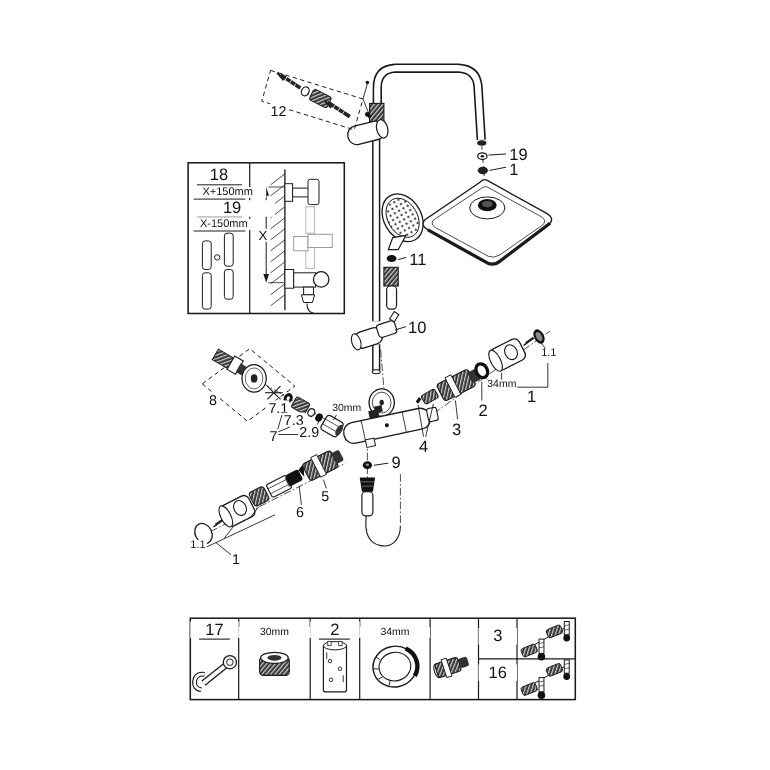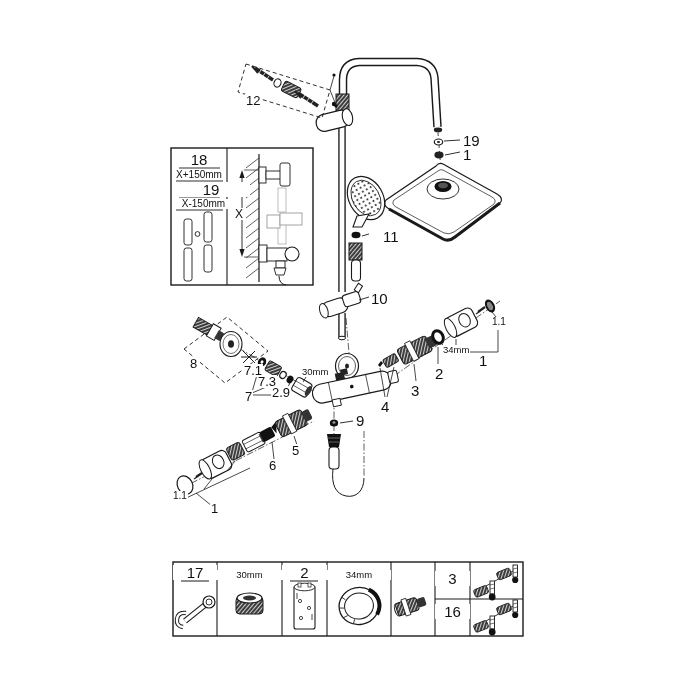--- a/index.html
+++ b/index.html
@@ -400,42 +400,42 @@
       <rect x="418" y="601" width="8" height="9" rx="2" fill="#333"></rect>
     </g>
     <use href="#screwset" x="473" y="566"></use>
     <use href="#screwset" x="473" y="601"></use>
   </g>
 </svg>
 
 <span class="lbl s17" style="left:245px;top:94px">12</span>
 <span class="lbl s15" style="left:462px;top:133px">19</span>
 <span class="lbl s15" style="left:462px;top:147px">1</span>
-<span class="lbl s15" style="left:382px;top:229px">11</span>
+<span class="lbl s15" style="left:371px;top:229px">11</span>
 <span class="lbl s15" style="left:370px;top:291px">10</span>
 <span class="lbl s17" style="left:189px;top:357px">8</span>
 <span class="lbl s11" style="left:243px;top:364px">7.1</span>
 <span class="lbl s11" style="left:257px;top:375px">7.3</span>
 <span class="lbl s11" style="left:271px;top:386px">2.9</span>
 <span class="lbl s17" style="left:244px;top:390px">7</span>
 <span class="lbl s9" style="left:301px;top:367px">30mm</span>
 <span class="lbl s9" style="left:442px;top:345px">34mm</span>
 <span class="lbl s15" style="left:434px;top:366px">2</span>
 <span class="lbl s15" style="left:410px;top:383px">3</span>
 <span class="lbl s15" style="left:380px;top:399px">4</span>
 <span class="lbl s15" style="left:355px;top:413px">9</span>
 <span class="lbl s17" style="left:291px;top:444px">5</span>
 <span class="lbl s17" style="left:268px;top:459px">6</span>
 <span class="lbl s15" style="left:478px;top:353px">1</span>
 <span class="lbl s10" style="left:491px;top:317px">1.1</span>
 <span class="lbl s17" style="left:210px;top:502px">1</span>
 <span class="lbl s10" style="left:172px;top:491px">1.1</span>
 
 <span class="lbl s15 ctr" style="left:172px;top:152px;width:54px">18</span>
-<span class="lbl s10 ctr" style="left:172px;top:170px;width:54px">X+150mm</span>
+<span class="lbl s10 ctr" style="left:172px;top:170px;width:70px">X+150mm</span>
 <span class="lbl s15 ctr" style="left:172px;top:182px;width:78px">19</span>
 <span class="lbl s10 ctr" style="left:172px;top:199px;width:63px">X-150mm</span>
 <span class="lbl s12" style="left:234px;top:208px">X</span>
 
 <span class="lbl s15 ctr" style="left:173px;top:565px;width:44px">17</span>
 <span class="lbl s9 ctr" style="left:217px;top:570px;width:65px">30mm</span>
 <span class="lbl s15 ctr" style="left:282px;top:565px;width:45px">2</span>
 <span class="lbl s9 ctr" style="left:327px;top:570px;width:64px">34mm</span>
 <span class="lbl s15 ctr" style="left:435px;top:571px;width:35px">3</span>
 <span class="lbl s15 ctr" style="left:435px;top:604px;width:35px">16</span>

